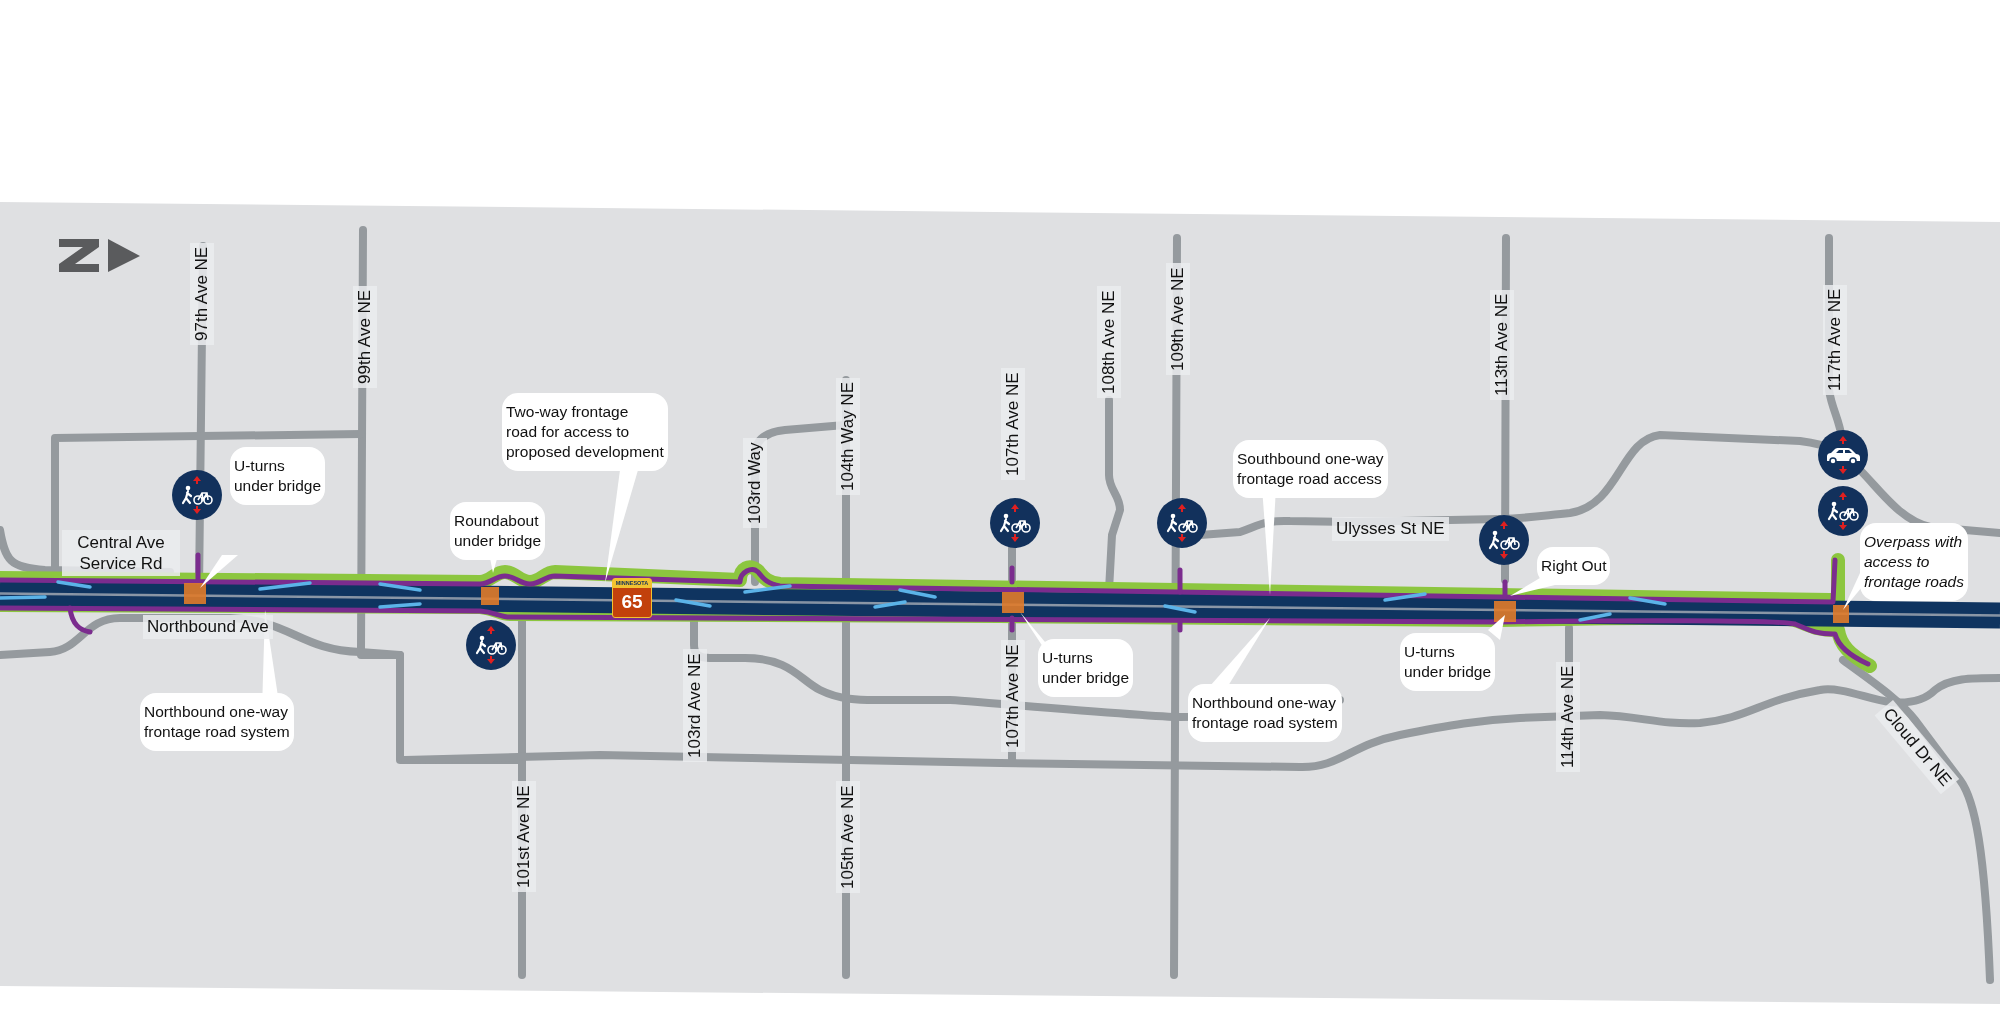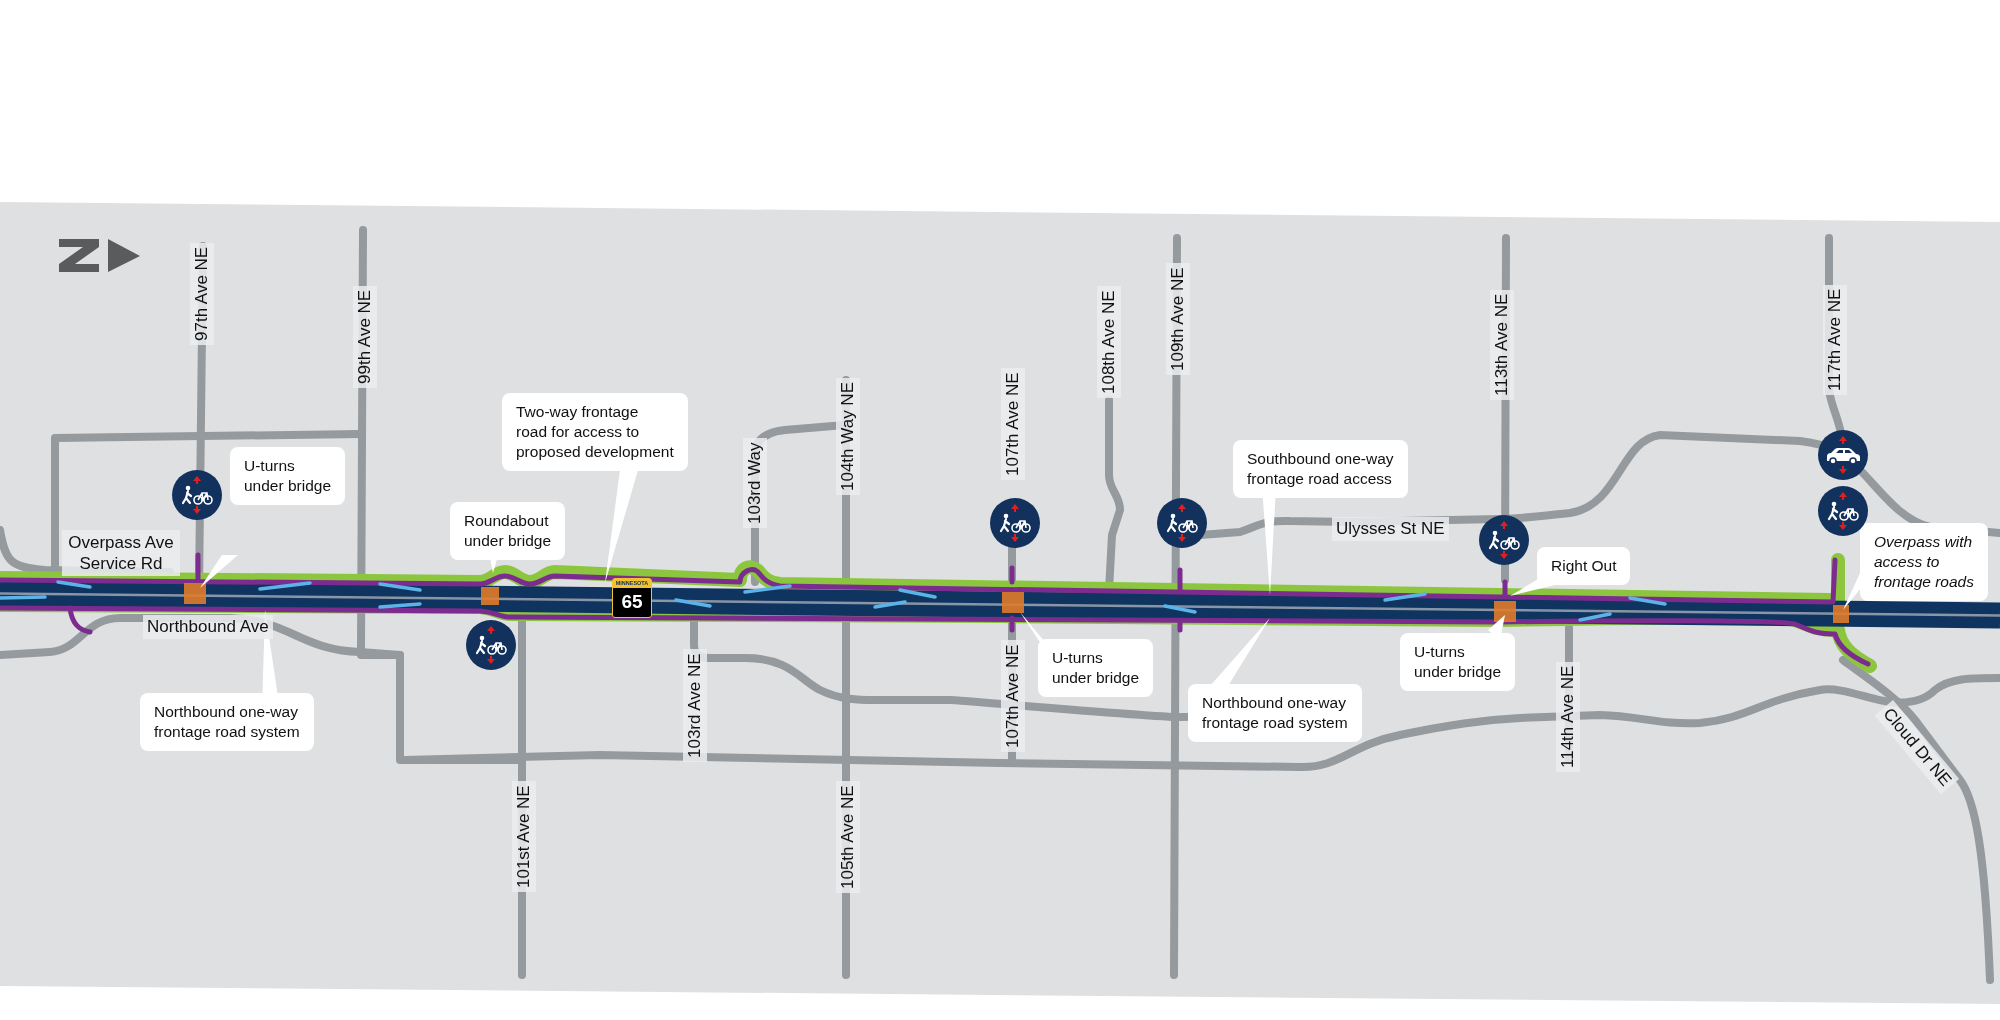--- a/index.html
+++ b/index.html
@@ -6,24 +6,24 @@
   body{width:2000px;height:1020px;position:relative;overflow:hidden;font-family:"Liberation Sans",sans-serif;}
   #map{position:absolute;left:0;top:0;width:2000px;height:1020px;}
   .road{fill:none;stroke:#959a9e;stroke-width:8;stroke-linecap:round;stroke-linejoin:round;}
   .hwy{fill:none;stroke:#0f3460;stroke-width:13;}
   .hwy-line{fill:none;stroke:#8a96a6;stroke-width:1.5;}
   .green{fill:none;stroke:#8cc63f;stroke-width:14;stroke-linecap:round;stroke-linejoin:round;}
   .purple{fill:none;stroke:#7b2c8e;stroke-width:5;stroke-linecap:round;stroke-linejoin:round;}
   .blue-arrow{fill:none;stroke:#5bb3e8;stroke-width:3.5;stroke-linecap:round;}
   .street-label{position:absolute;background:rgba(235,236,238,0.85);color:#111;font-size:17px;padding:2px 4px;white-space:nowrap;font-family:"Liberation Sans",sans-serif;}
   .vert{transform-origin:left top;transform:rotate(-90deg);}
-  .callout{position:absolute;background:#ffffff;color:#111;border-radius:8px;padding:9px 14px;font-size:15.5px;line-height:20px;white-space:pre-line;font-family:"Liberation Sans",sans-serif;}
+  .callout{position:absolute;background:#ffffff;color:#111;border-radius:16px;padding:9px 4px;font-size:15.5px;line-height:20px;white-space:pre-line;font-family:"Liberation Sans",sans-serif;}
   .sign{position:absolute;width:50px;height:50px;border-radius:50%;background:#12315c;}
   .sign svg{position:absolute;left:0;top:0;}
-  .shield{position:absolute;left:612px;top:578px;width:38px;height:38px;background:#000000;border:1.5px solid #f2c230;border-radius:3px;}
+  .shield{position:absolute;left:612px;top:578px;width:38px;height:38px;background:#c2410c;border:1.5px solid #f2c230;border-radius:3px;}
   .shield-top{position:absolute;left:0;top:0;width:38px;height:9px;background:#f2c230;color:#12315c;font-size:5.5px;font-weight:bold;text-align:center;line-height:9px;}
   .shield-num{position:absolute;left:0;top:9px;width:38px;text-align:center;color:#ffffff;font-weight:bold;font-size:19px;line-height:27px;}
 </style>
 </head>
 <body>
 
 <svg id="map" viewBox="0 0 2000 1020" xmlns="http://www.w3.org/2000/svg">
 
   <polygon points="0,202 2000,222 2000,1004 0,986" fill="#dfe0e2"></polygon>
 
@@ -137,21 +137,21 @@
   </g>
 </svg>
 
 <div class="shield">
   <div class="shield-top">MINNESOTA</div>
   <div class="shield-num">65</div>
 </div>
 
 <div class="street-label vert" style="left:190px;top:345px;">97th Ave NE</div>
 <div class="street-label vert" style="left:353px;top:388px;">99th Ave NE</div>
-<div class="street-label" style="left:62px;top:530px;text-align:center;line-height:21px;width:110px;white-space:normal;">Overpass Ave Service Rd</div>
+<div class="street-label" style="left:62px;top:530px;text-align:center;line-height:21px;width:110px;white-space:normal;">Central Ave Service Rd</div>
 <div class="street-label" style="left:143px;top:615px;">Northbound Ave</div>
 <div class="street-label vert" style="left:512px;top:892px;">101st Ave NE</div>
 <div class="street-label vert" style="left:743px;top:528px;">103rd Way</div>
 <div class="street-label vert" style="left:683px;top:762px;">103rd Ave NE</div>
 <div class="street-label vert" style="left:836px;top:495px;">104th Way NE</div>
 <div class="street-label vert" style="left:836px;top:893px;">105th Ave NE</div>
 <div class="street-label vert" style="left:1001px;top:480px;">107th Ave NE</div>
 <div class="street-label vert" style="left:1001px;top:752px;">107th Ave NE</div>
 <div class="street-label vert" style="left:1097px;top:398px;">108th Ave NE</div>
 <div class="street-label vert" style="left:1166px;top:375px;">109th Ave NE</div>

